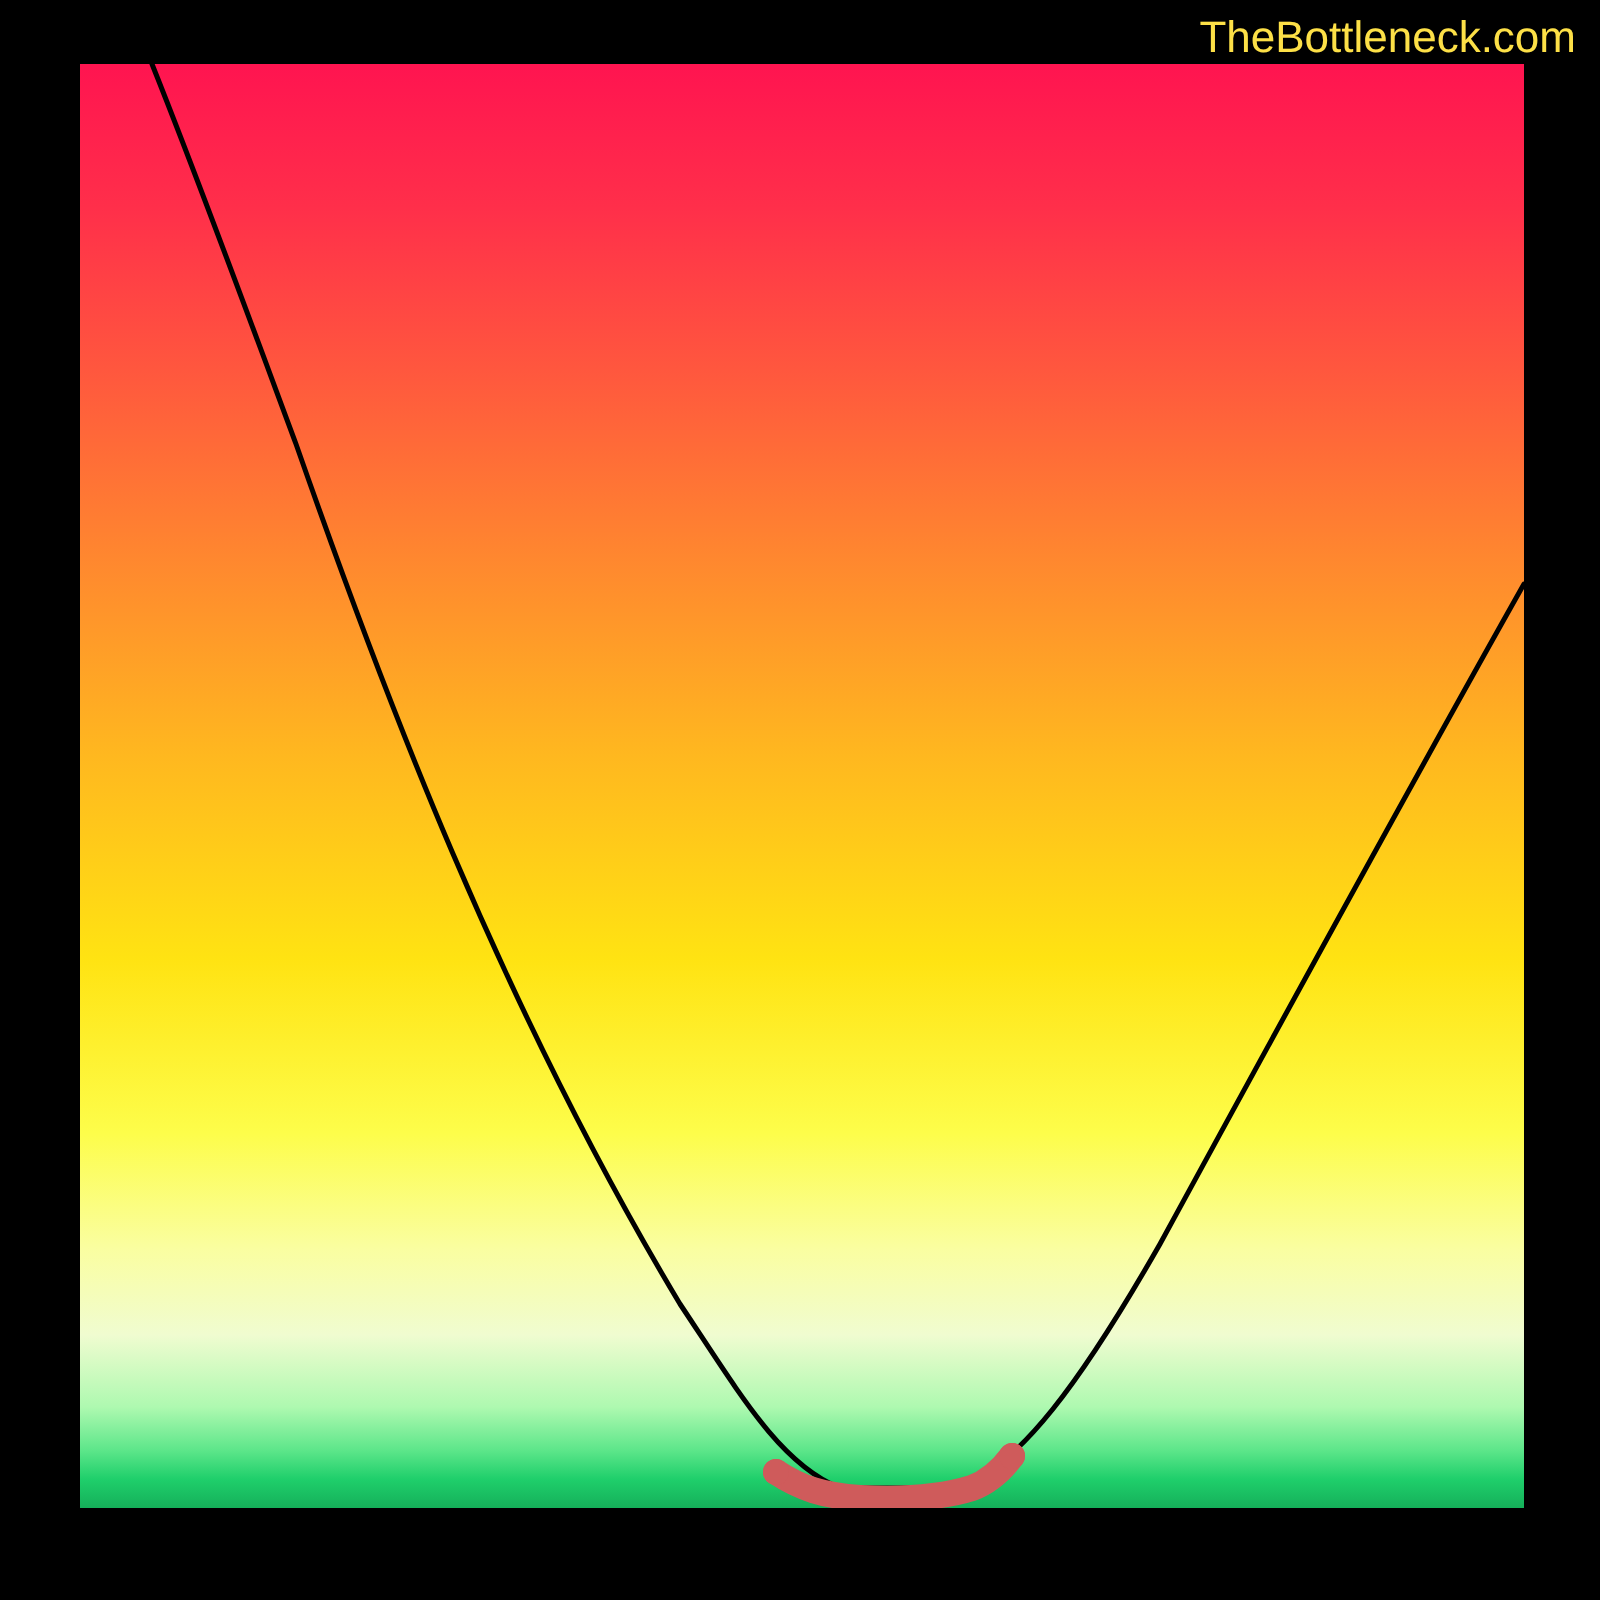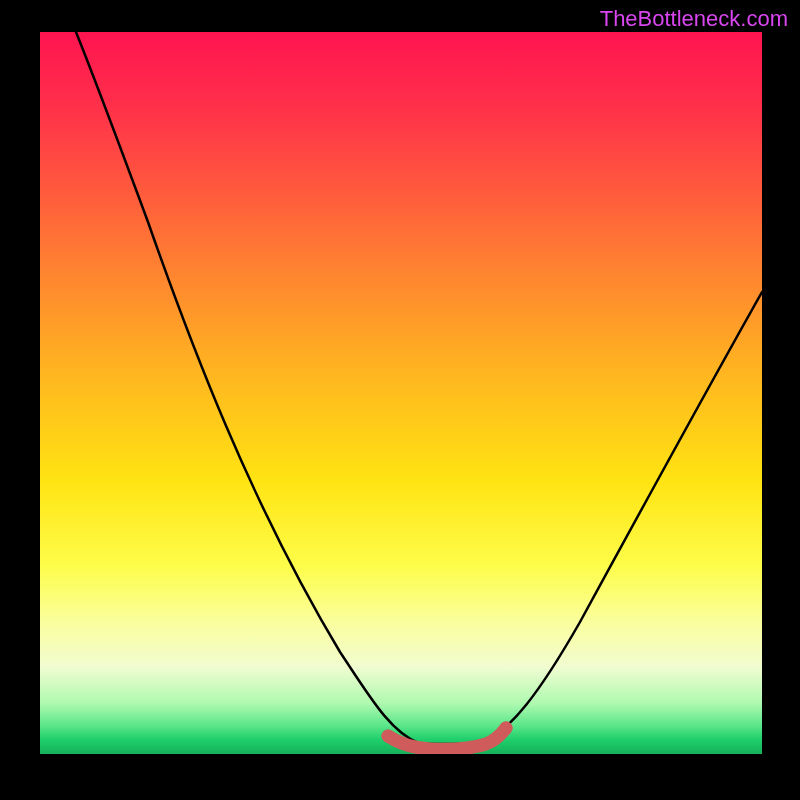--- a/index.html
+++ b/index.html
@@ -14,21 +14,21 @@
   .frame {
     width: 800px;
     height: 800px;
     background: #000;
     position: relative;
   }
   .watermark {
     position: absolute;
     top: 6px;
     right: 12px;
-    color: #d946ef;
+    color: #fde047;
     font-size: 22px;
     font-weight: 500;
     z-index: 10;
   }
   .plot-inner {
     position: absolute;
     left: 40px;
     top: 32px;
     width: 722px;
     height: 722px;

